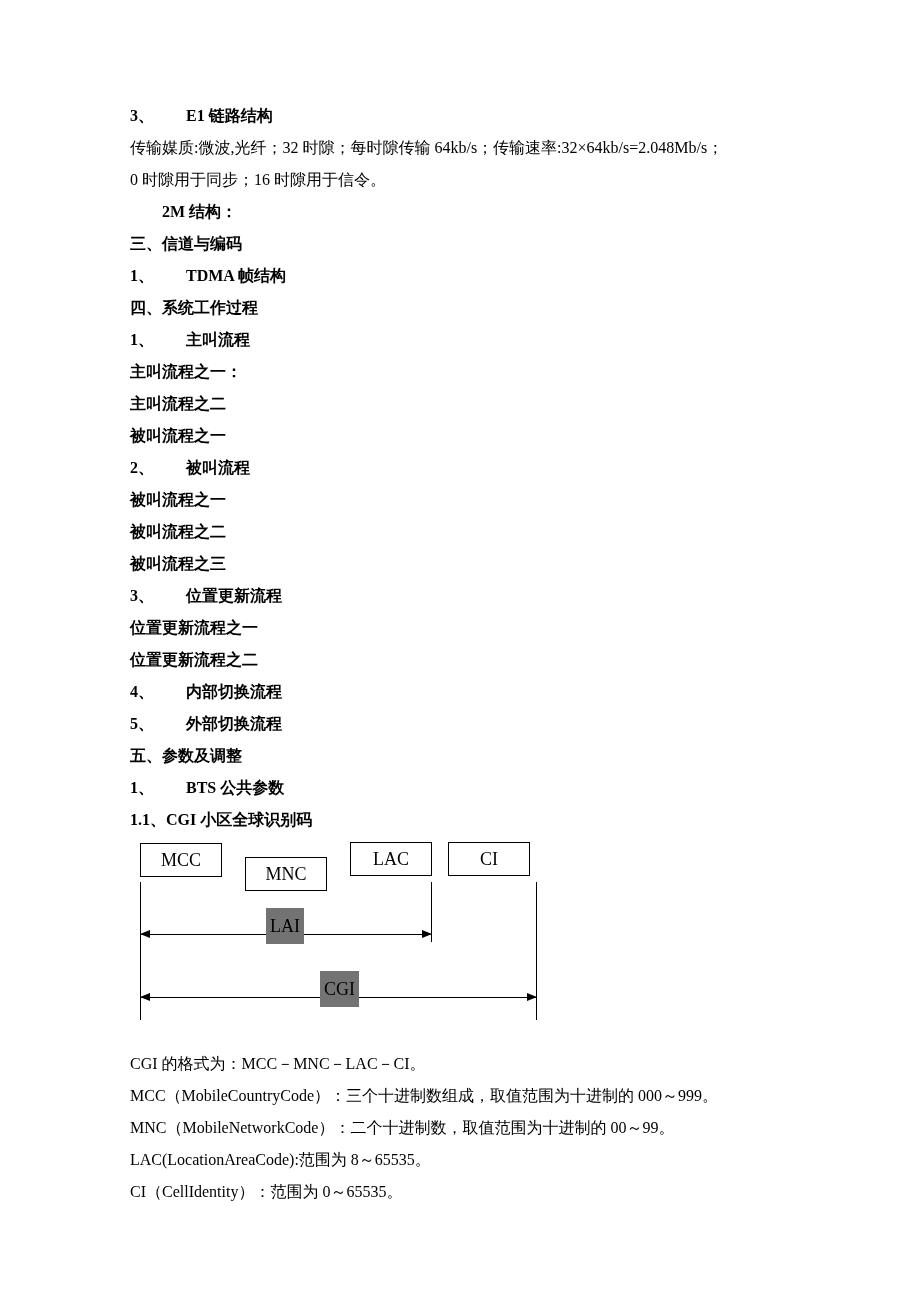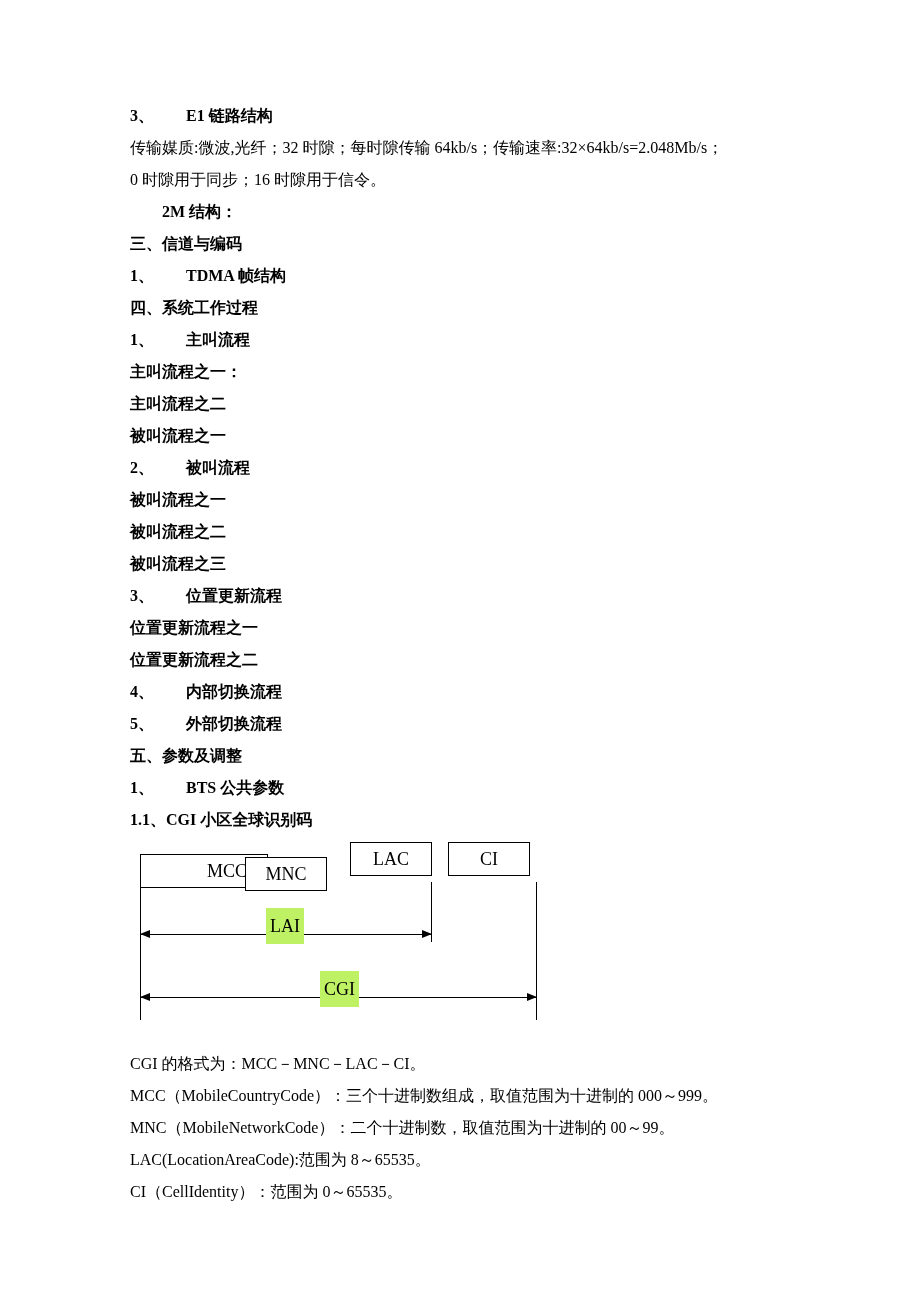--- a/index.html
+++ b/index.html
@@ -41,21 +41,21 @@
   .dim-tick {
     position: absolute;
     width: 0;
     border-left: 1px solid #000;
   }
   .dim-label {
     position: absolute;
     font-family: "Times New Roman", serif;
     font-size: 18px;
     text-align: center;
-    background: #bef264;
+    background: #737373;
     padding: 0 4px;
   }
   .arrow-left {
     position: absolute;
     width: 0; height: 0;
     border-top: 4px solid transparent;
     border-bottom: 4px solid transparent;
     border-right: 10px solid #000;
   }
   .arrow-right {
@@ -91,21 +91,21 @@
   <p class="bold">位置更新流程之一</p>
   <p class="bold">位置更新流程之二</p>
   <p class="bold">4、　　内部切换流程</p>
   <p class="bold">5、　　外部切换流程</p>
   <p class="bold">五、参数及调整</p>
   <p class="bold">1、　　BTS 公共参数</p>
   <p class="bold">1.1、CGI 小区全球识别码</p>
 
   <div class="diagram">
 
-    <div class="box" style="left:0px; top:12px;padding-left:46px;">MCC</div>
+    <div class="box" style="left:0px; top:1px;">MCC</div>
     <div class="box" style="left:105px; top:15px;">MNC</div>
     <div class="box" style="left:210px; top:0;">LAC</div>
     <div class="box" style="left:308px; top:0;text-align:center;">CI</div>
 
     <div class="dim-tick" style="left:0px; top:40px; height:60px;"></div>
     <div class="dim-tick" style="left:291px; top:40px; height:60px;"></div>
     <div class="dim-line" style="left:0px; top:92px; width:292px;"></div>
     <div class="arrow-left" style="left:0px; top:88px;"></div>
     <div class="arrow-right" style="left:282px; top:88px;"></div>
     <div class="dim-label" style="left:126px; top:66px;">LAI</div>

